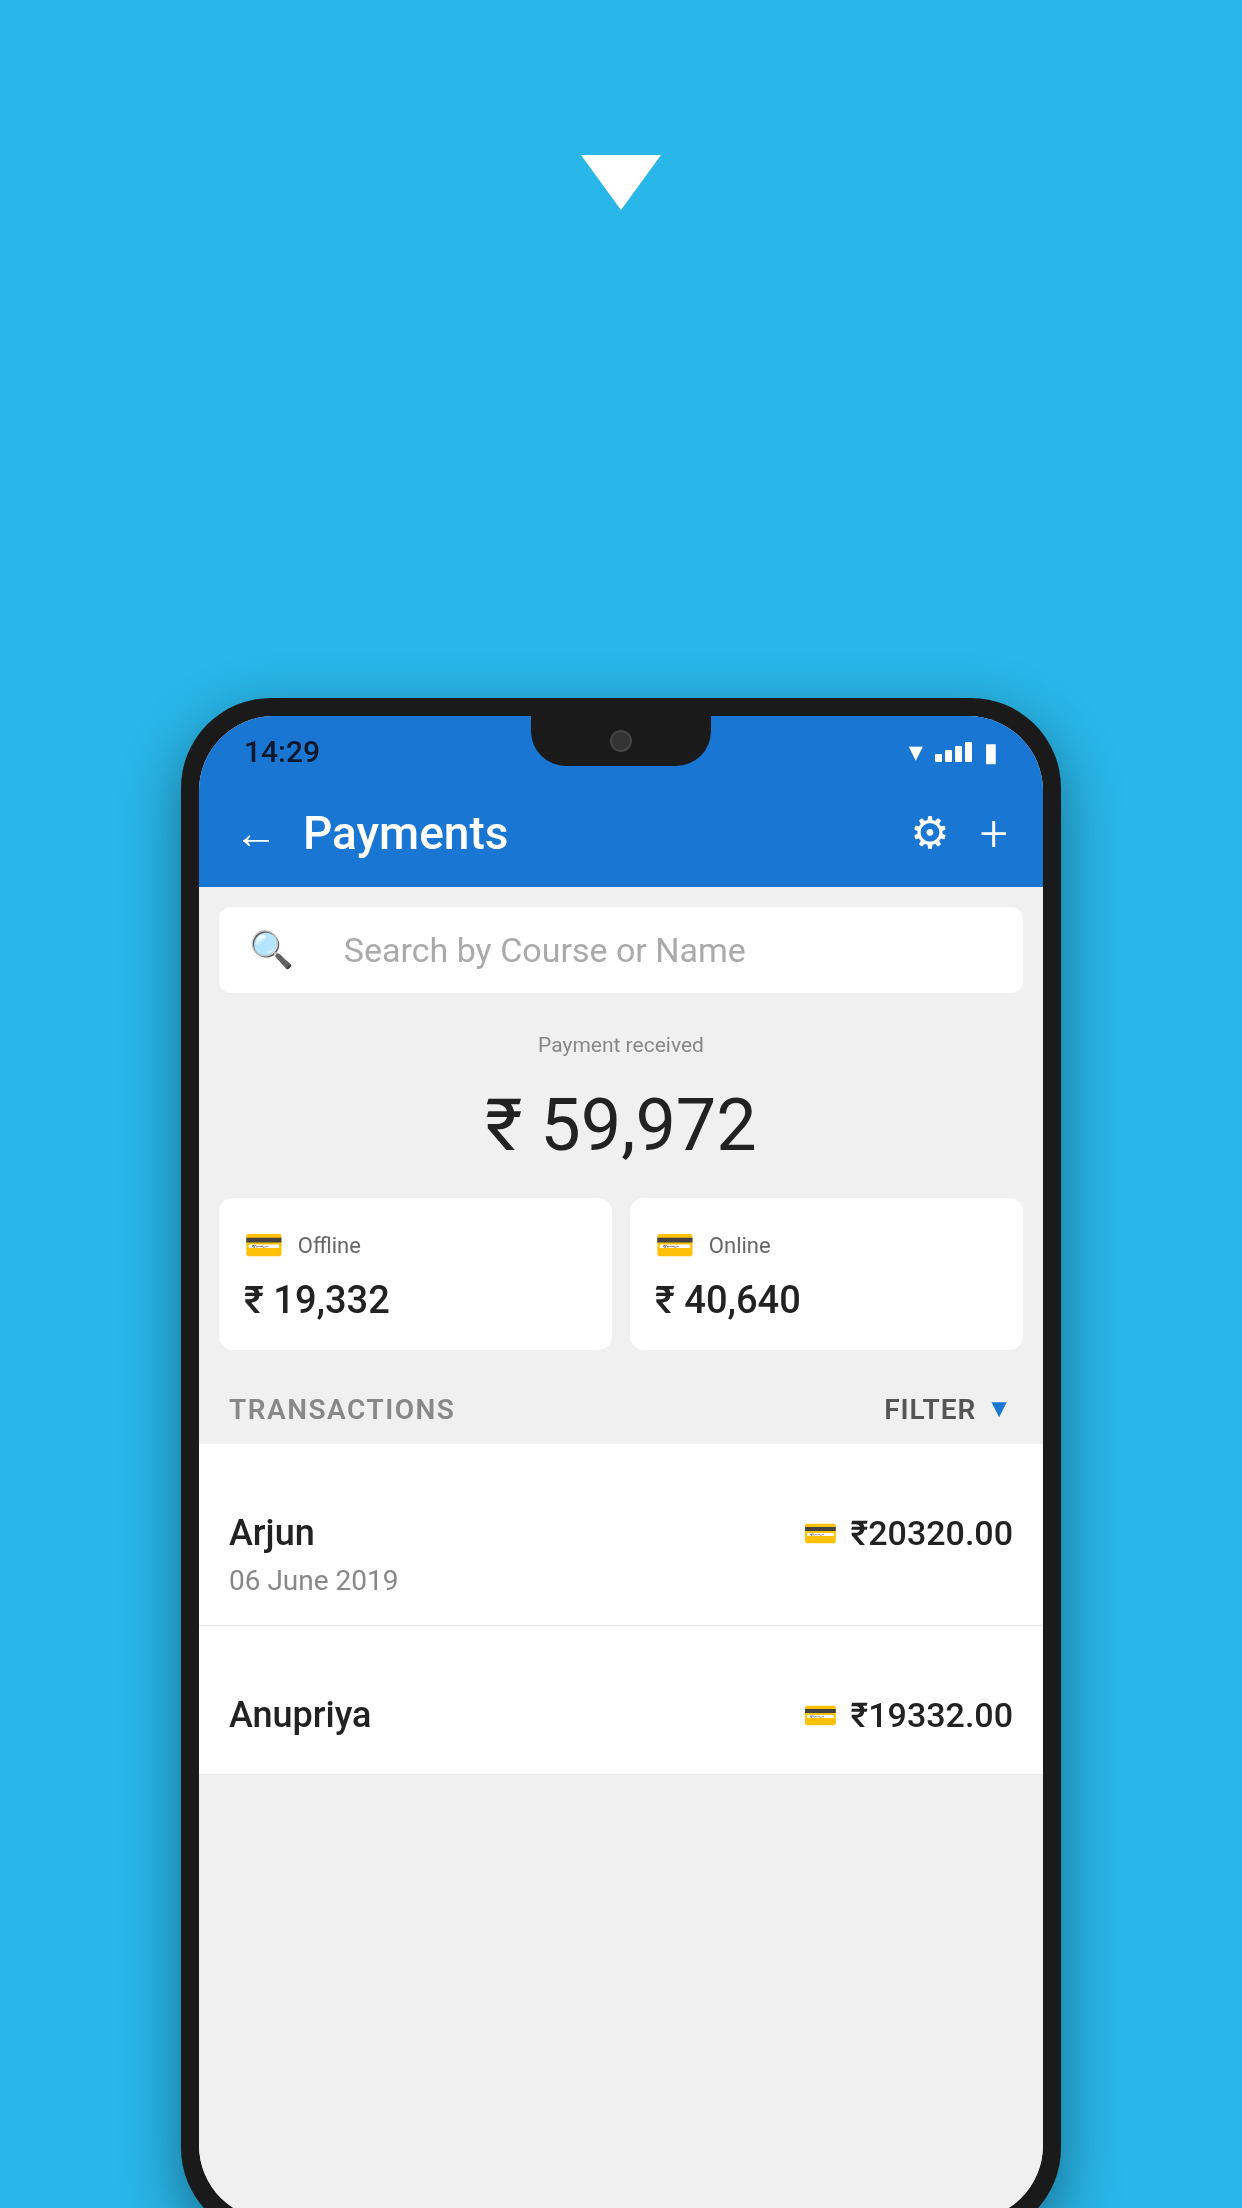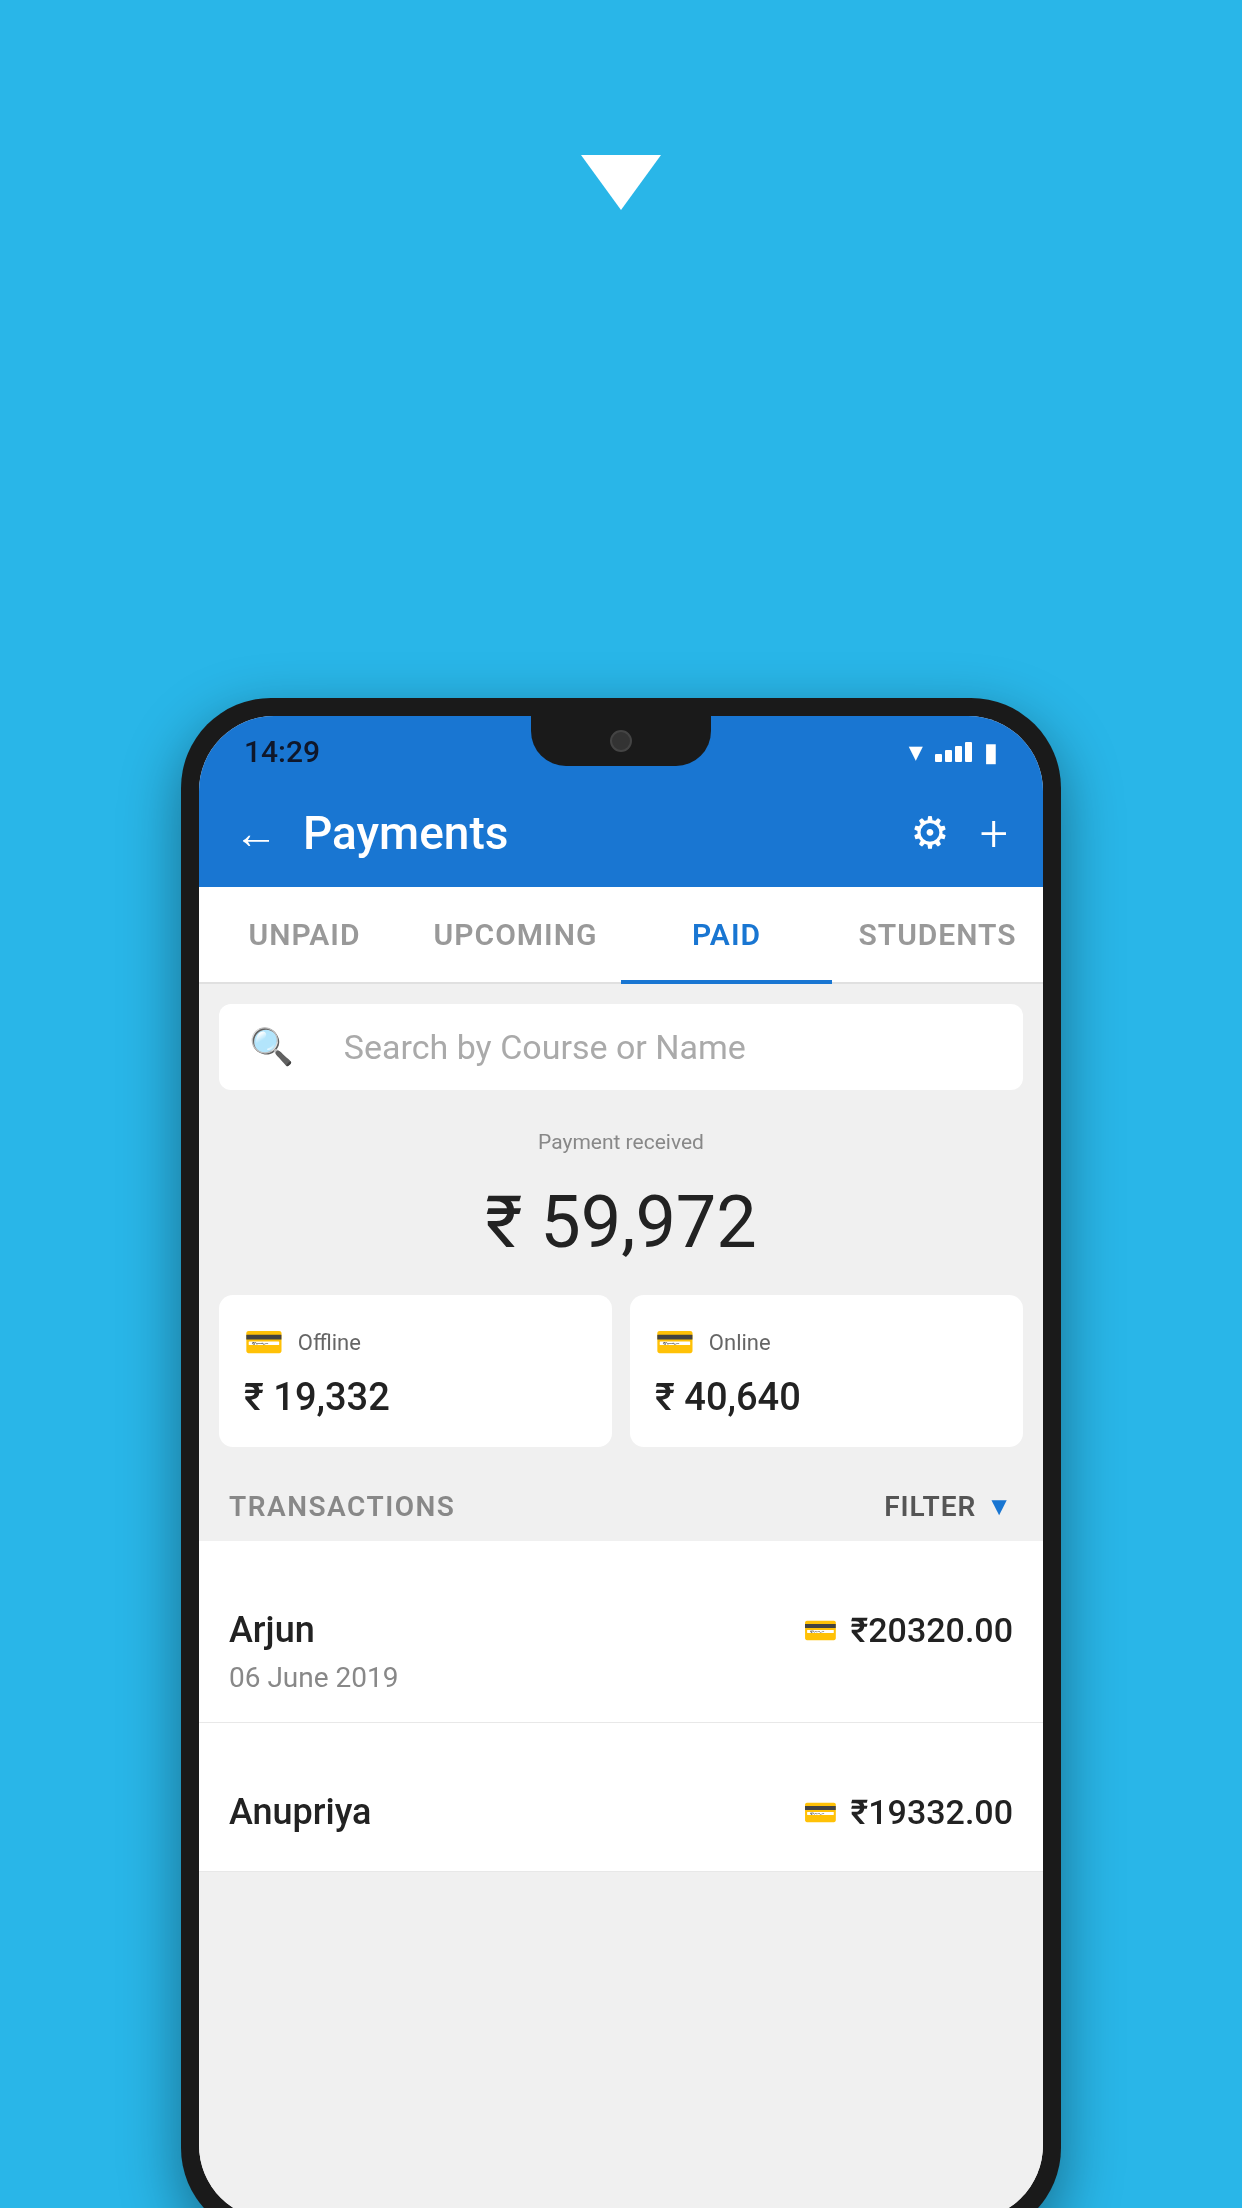--- a/index.html
+++ b/index.html
@@ -263,21 +263,20 @@
       background: #f0f0f0;
     }
     .transactions-label {
       color: #888;
       font-size: 28px;
       font-weight: 600;
       letter-spacing: 1.5px;
     }
     .filter-btn {
       display: flex;
-      align-items: center;
       gap: 10px;
       color: #555;
       font-size: 28px;
       font-weight: 600;
       letter-spacing: 1px;
     }
     .filter-icon {
       color: #1976D2;
       font-size: 26px;
     }
@@ -379,26 +378,20 @@
       <div class="app-bar-left">
         <span class="back-arrow">←</span>
         <span class="app-bar-title">Payments</span>
       </div>
       <div class="app-bar-right">
         <span class="app-bar-icon">⚙</span>
         <span class="app-bar-icon" style="font-size:50px;font-weight:300;">+</span>
       </div>
     </div>
 
-    <div class="tabs">
-      <div class="tab">UNPAID</div>
-      <div class="tab">UPCOMING</div>
-      <div class="tab active">PAID</div>
-      <div class="tab">STUDENTS</div>
-    </div>
 
     <div class="content">
 
       <div class="search-bar">
         <span class="search-icon">🔍</span>
         <span class="search-placeholder">Search by Course or Name</span>
       </div>
 
       <div class="payment-summary">
         <div class="payment-received-label">Payment received</div>

